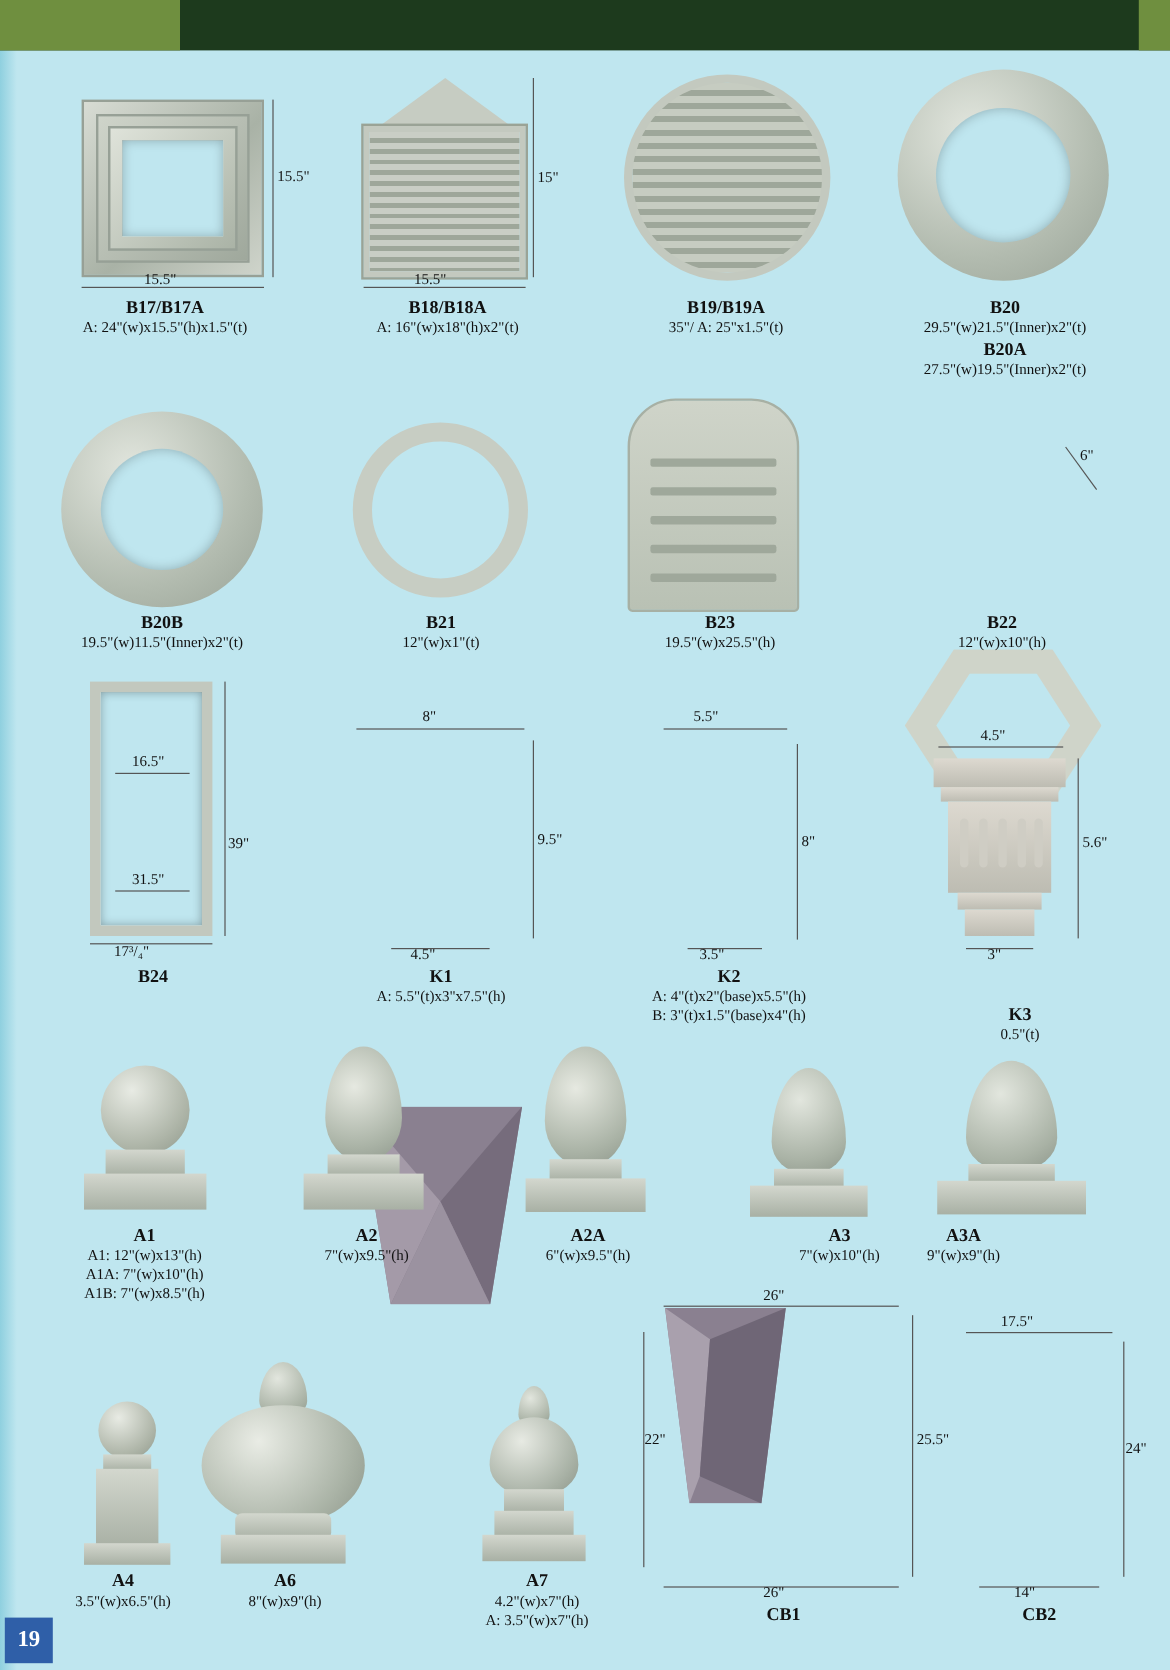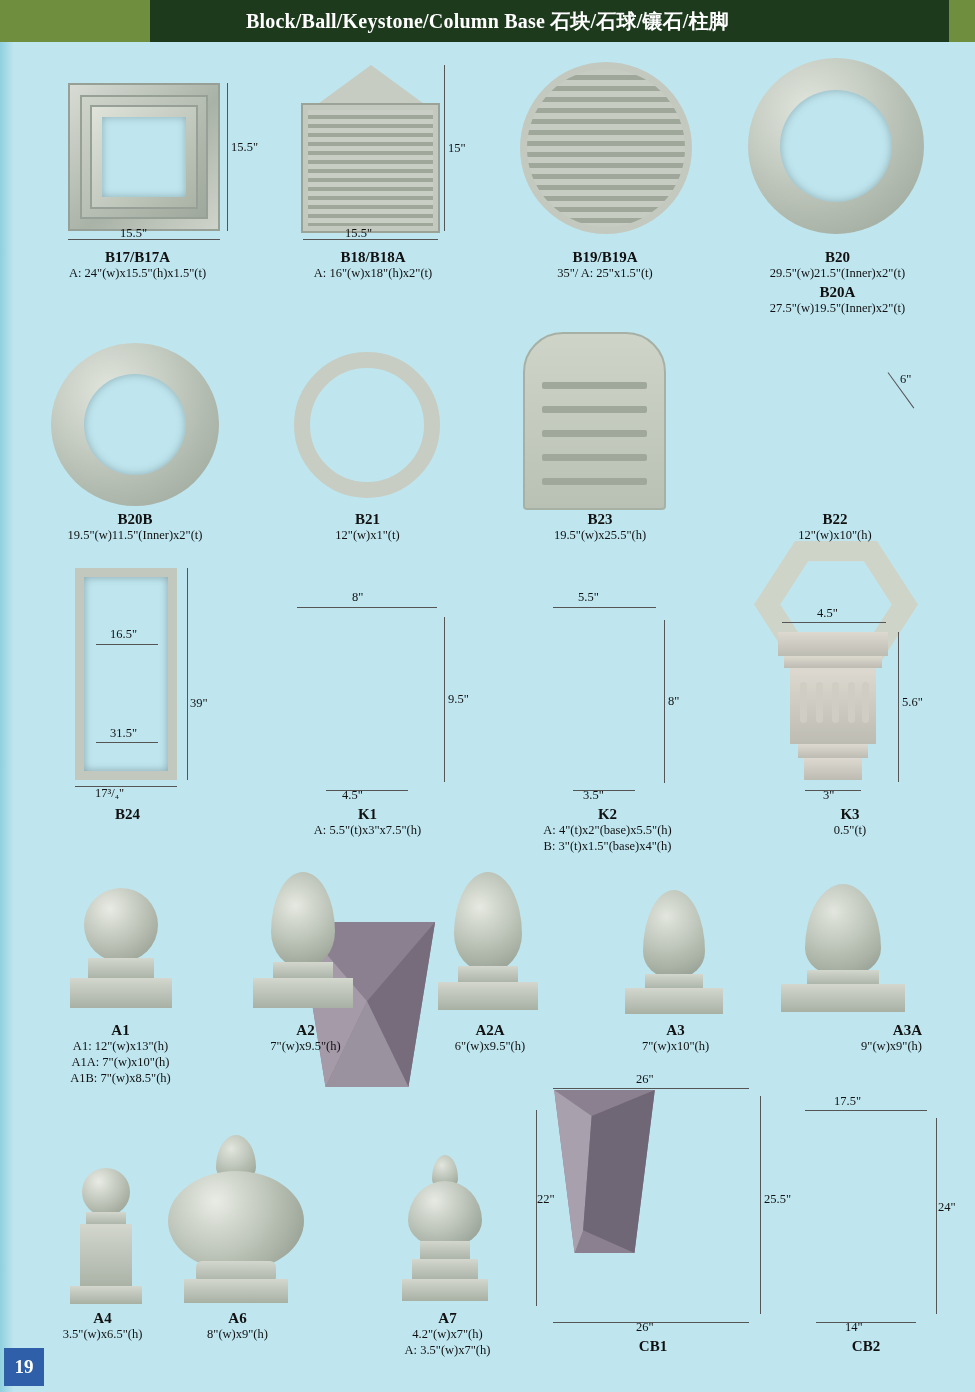--- a/index.html
+++ b/index.html
@@ -145,21 +145,20 @@
   }
 </style>
 </head>
 <body>
 
 <div class="page-left-band"></div>
 
 <div class="header">
   <div class="corner"></div>
   <div class="corner-r"></div>
-  <h1>Block/Ball/Keystone/Column Base 石块/石球/镶石/柱脚</h1>
 </div>
 
 <div class="page-num">19</div>
 
 <div class="obj frame-sq" style="left:68px;top:83px;width:152px;height:148px;">
   <div style="position:absolute;left:10px;top:10px;right:10px;bottom:10px;background:linear-gradient(135deg,#cfd4ca,#9fa89c);border:2px solid #97a096;"></div>
   <div style="position:absolute;left:20px;top:20px;right:20px;bottom:20px;background:linear-gradient(135deg,#dfe3da,#aab3a6);border:2px solid #97a096;"></div>
   <div style="position:absolute;left:32px;top:32px;right:32px;bottom:32px;background:#bfe6ef;box-shadow:inset 0 0 9px rgba(0,0,0,.25);"></div>
 </div>
 <div class="mline v" style="left:227px;top:83px;height:148px;"></div>
@@ -297,21 +296,21 @@
   </div>
   <div class="kcap" style="position:absolute;left:20px;top:112px;width:70px;height:14px;"></div>
   <div class="kcap" style="position:absolute;left:26px;top:126px;width:58px;height:22px;"></div>
 </div>
 <div class="mline h" style="left:782px;top:622px;width:104px;"></div>
 <div class="dim" style="left:817px;top:606px;">4.5"</div>
 <div class="mline v" style="left:898px;top:632px;height:150px;"></div>
 <div class="dim" style="left:902px;top:695px;">5.6"</div>
 <div class="mline h" style="left:805px;top:790px;width:56px;"></div>
 <div class="dim" style="left:823px;top:788px;">3"</div>
-<div class="item" style="left:770px;top:806px;width:160px;">
+<div class="item" style="left:770px;top:838px;width:160px;">
   <div class="cap">K3</div>
   <div class="sub">0.5"(t)</div>
 </div>
 
 <div class="obj" style="left:62px;top:888px;width:118px;height:130px;">
   <div class="ball-top" style="position:absolute;left:22px;top:0;width:74px;height:74px;"></div>
   <div class="base-blk" style="position:absolute;left:26px;top:70px;width:66px;height:22px;"></div>
   <div class="base-blk" style="position:absolute;left:8px;top:90px;width:102px;height:30px;"></div>
 </div>
 <div class="item" style="left:38px;top:1022px;width:165px;">
@@ -339,31 +338,31 @@
 <div class="item" style="left:420px;top:1022px;width:140px;">
   <div class="cap">A2A</div>
   <div class="sub">6"(w)x9.5"(h)</div>
 </div>
 
 <div class="obj" style="left:615px;top:890px;width:118px;height:130px;">
   <div class="cone" style="position:absolute;left:28px;top:0;width:62px;height:88px;"></div>
   <div class="base-blk" style="position:absolute;left:30px;top:84px;width:58px;height:16px;"></div>
   <div class="base-blk" style="position:absolute;left:10px;top:98px;width:98px;height:26px;"></div>
 </div>
-<div class="item" style="left:608px;top:1022px;width:135px;">
+<div class="item" style="left:632px;top:1022px;width:135px;">
   <div class="cap">A3</div>
   <div class="sub">7"(w)x10"(h)</div>
 </div>
 
 <div class="obj" style="left:773px;top:884px;width:140px;height:136px;">
   <div class="cone" style="position:absolute;left:32px;top:0;width:76px;height:92px;"></div>
   <div class="base-blk" style="position:absolute;left:34px;top:86px;width:72px;height:16px;"></div>
   <div class="base-blk" style="position:absolute;left:8px;top:100px;width:124px;height:28px;"></div>
 </div>
-<div class="item" style="left:772px;top:1022px;width:150px;text-align:right;">
+<div class="item" style="left:728px;top:1022px;width:150px;">
   <div class="cap">A3A</div>
   <div class="sub">9"(w)x9"(h)</div>
 </div>
 
 <div class="obj" style="left:60px;top:1168px;width:90px;height:140px;">
   <div class="ball-top" style="position:absolute;left:22px;top:0;width:48px;height:48px;"></div>
   <div class="base-blk" style="position:absolute;left:26px;top:44px;width:40px;height:14px;"></div>
   <div class="base-blk" style="position:absolute;left:20px;top:56px;width:52px;height:66px;"></div>
   <div class="base-blk" style="position:absolute;left:10px;top:118px;width:72px;height:18px;"></div>
 </div>

